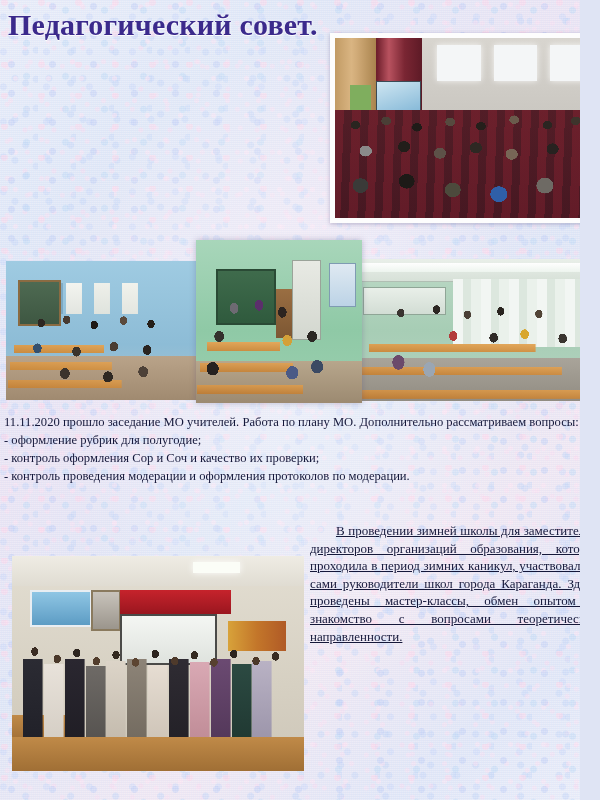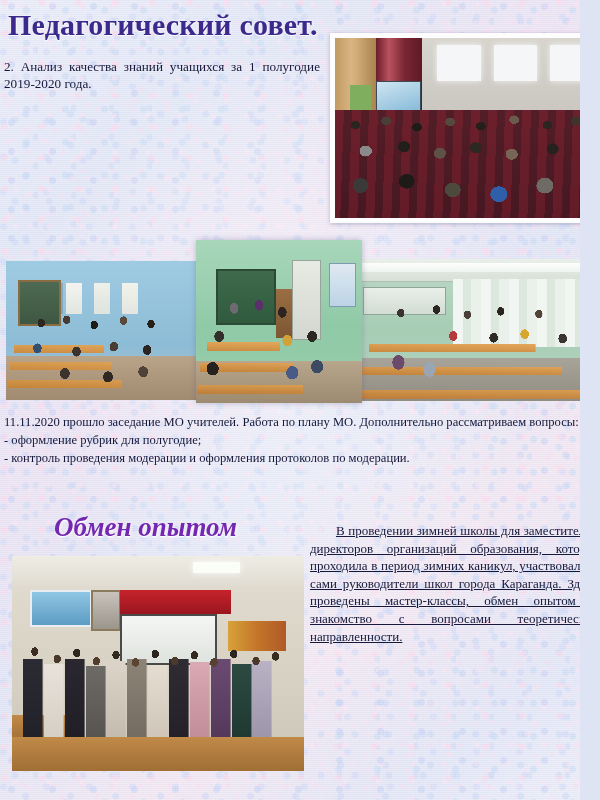--- a/index.html
+++ b/index.html
@@ -297,21 +297,20 @@
 <body>
 
 <div class="page">
 
   <div class="bg"></div>
   <div class="vignette"></div>
 
   <div class="main-title">Педагогический совет.</div>
 
   <div class="agenda">
-    <p>2. Анализ качества знаний учащихся за 1 полугодие 2019-2020 года.</p>
   </div>
 
   <div class="photo" id="photo-assembly">
     <div class="scene">
       <div class="aud-wall"></div>
       <div class="aud-window" style="left:40%;width:17%"></div>
       <div class="aud-window" style="left:62%;width:17%"></div>
       <div class="aud-window" style="left:84%;width:14%"></div>
       <div class="aud-curtain"></div>
       <div class="aud-curtain2"></div>
@@ -356,24 +355,24 @@
       <div class="cw-floor"></div>
       <div class="cw-desks"></div>
       <div class="cw-people"></div>
     </div>
   </div>
 
 
   <div class="mo-text">
     <p>11.11.2020 прошло заседание МО учителей. Работа по плану МО. Дополнительно рассматриваем вопросы:</p>
     <p>- оформление рубрик для полугодие;</p>
+    <p>- контроль оформления Сор и Соч и качество их проверки;</p>
     <p>- контроль проведения модерации и оформления протоколов по модерации.</p>
   </div>
 
-  <div class="heading-exchange">Обмен опытом</div>
 
   <div class="photo" id="photo-group">
     <div class="scene">
       <div class="gp-wall"></div>
       <div class="gp-ceiling"></div>
       <div class="gp-light"></div>
       <div class="gp-flagboard"></div>
       <div class="gp-portrait"></div>
       <div class="gp-banner"></div>
       <div class="gp-screen"></div>

